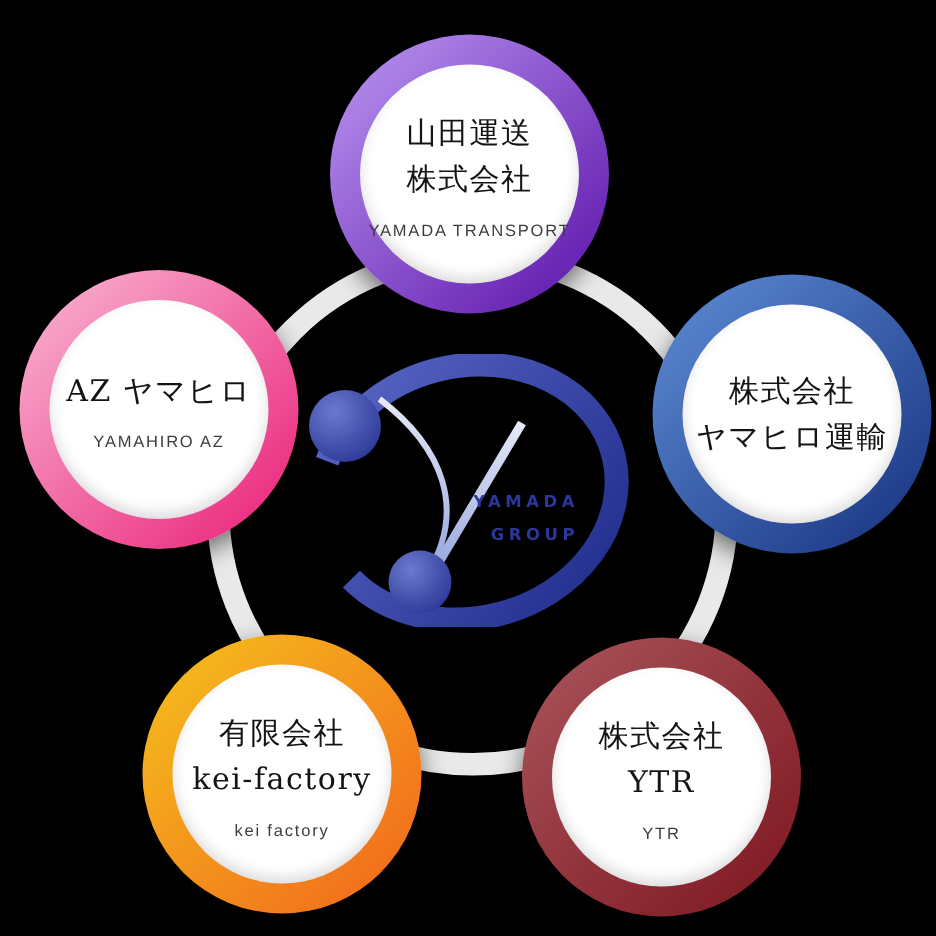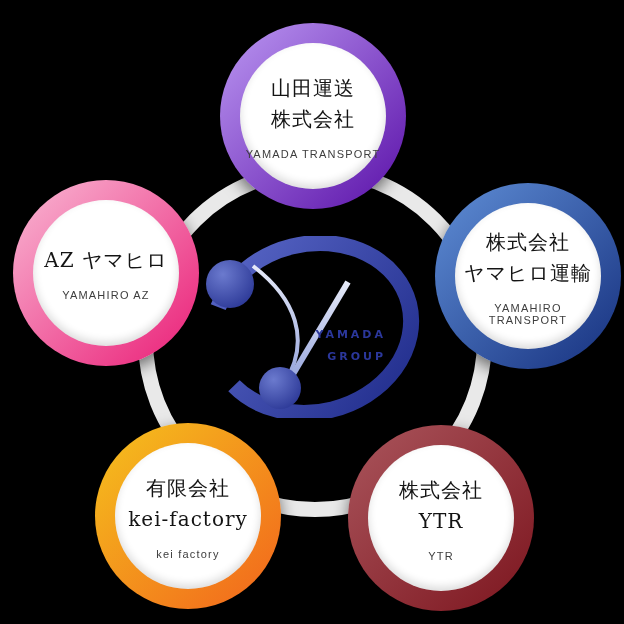--- a/index.html
+++ b/index.html
@@ -57,21 +57,20 @@
       <div class="company-title">山田運送
 株式会社</div>
       <div class="company-sub">YAMADA TRANSPORT</div>
     </div>
   </div>
 
   <div class="company-circle pos-right" style="--ring1: #5f8ed6; --ring2: #16307e;">
     <div class="company-inner">
       <div class="company-title">株式会社
 ヤマヒロ運輸</div>
-      <div class="company-sub">YAMAHIRO TRANSPORT</div>
     </div>
   </div>
 
   <div class="company-circle pos-bottom-right" style="--ring1: #aa555c; --ring2: #7c151e;">
     <div class="company-inner">
       <div class="company-title">株式会社
 YTR</div>
       <div class="company-sub">YTR</div>
     </div>
   </div>

